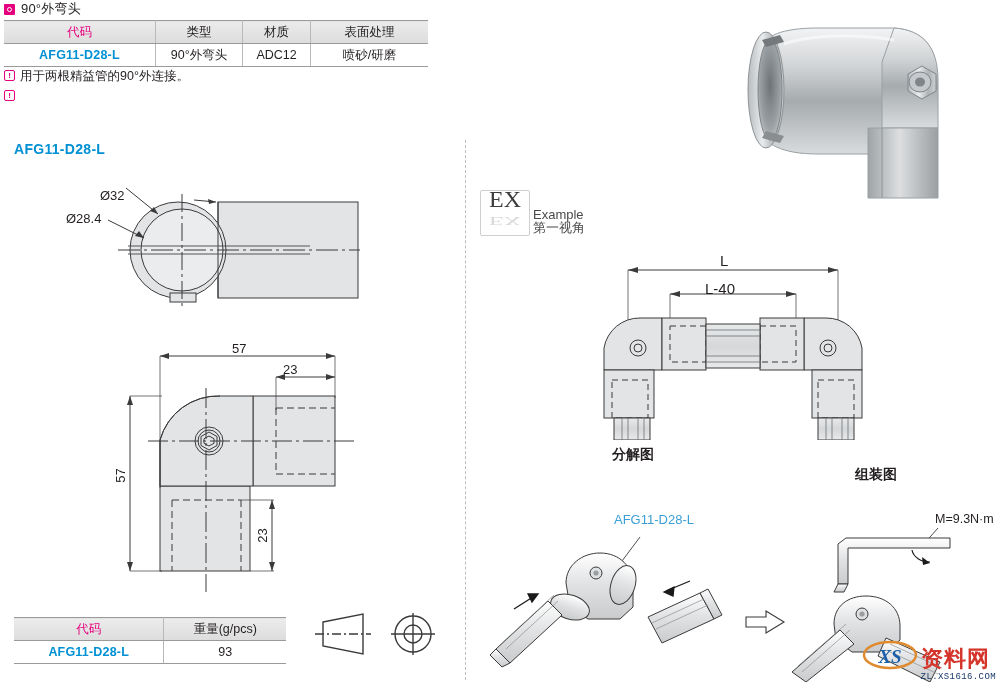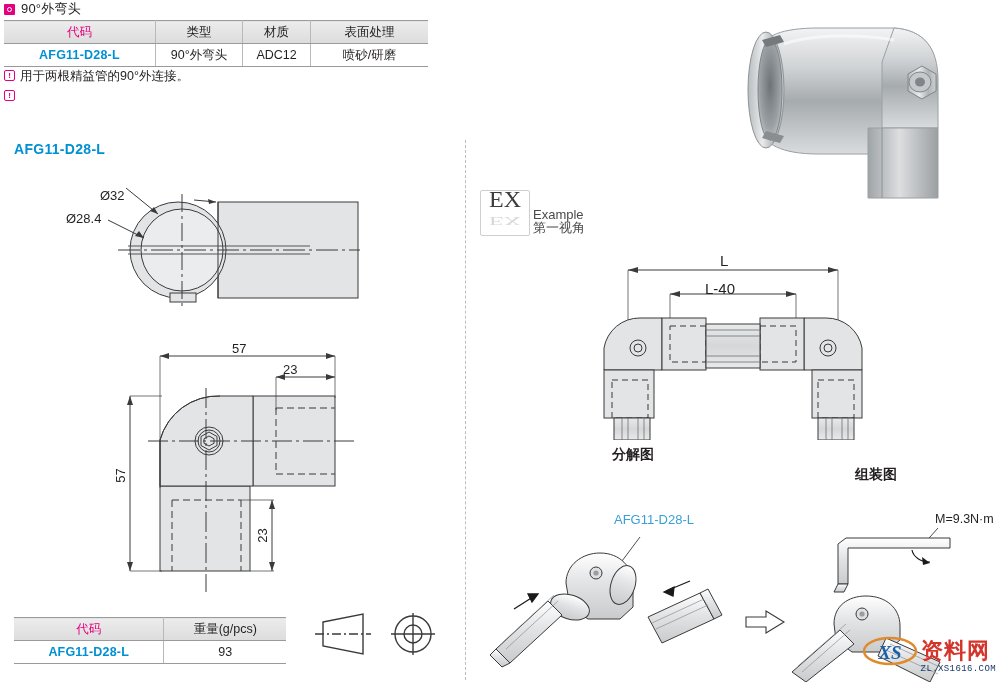--- a/index.html
+++ b/index.html
@@ -75,21 +75,21 @@
   .ex-txt{font-size:13px;line-height:13px;color:#4a4a4a;padding-bottom:2px;}
 
   
   .sec-cap{font-size:14px;font-weight:bold;color:#231f20;}
 
   .lbl-blue{font-size:13px;color:#3a9fd6;white-space:nowrap;}
   .lbl-dark{font-size:12.5px;color:#231f20;white-space:nowrap;}
 
   
   #watermark{left:862px;top:636px;width:134px;height:46px;}
-  .wm-cn{font-family:Liberation Mono, monospace;font-weight:bold;font-size:22px;color:#d4342a;letter-spacing:1px;}
+  .wm-cn{font-family:Liberation Mono, monospace;font-weight:bold;font-size:22px;color:#d4342a;letter-spacing:1px;margin-top:8px;}
   .wm-url{font-family:Liberation Mono, monospace;font-size:9px;color:#1b3a6b;letter-spacing:.4px;}
 </style>
 </head>
 <body>
 
 <div class="abs" id="title-row">
   <span class="sq-icon">
       <span class="ring"></span>
     </span>
   <span id="title-text">90°外弯头</span>

